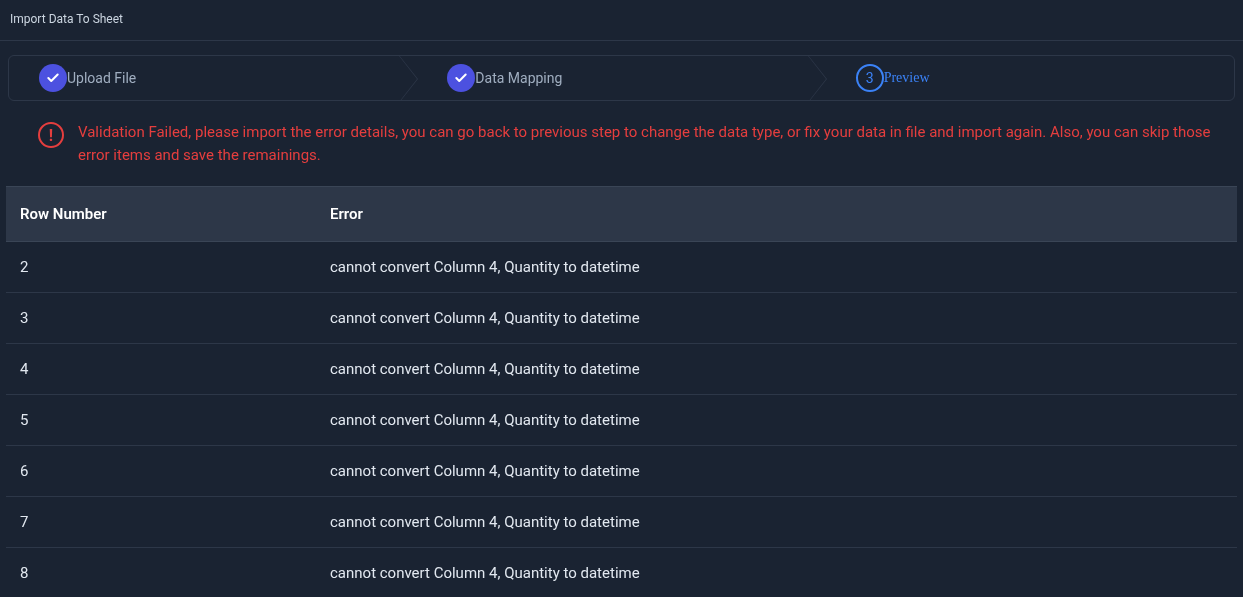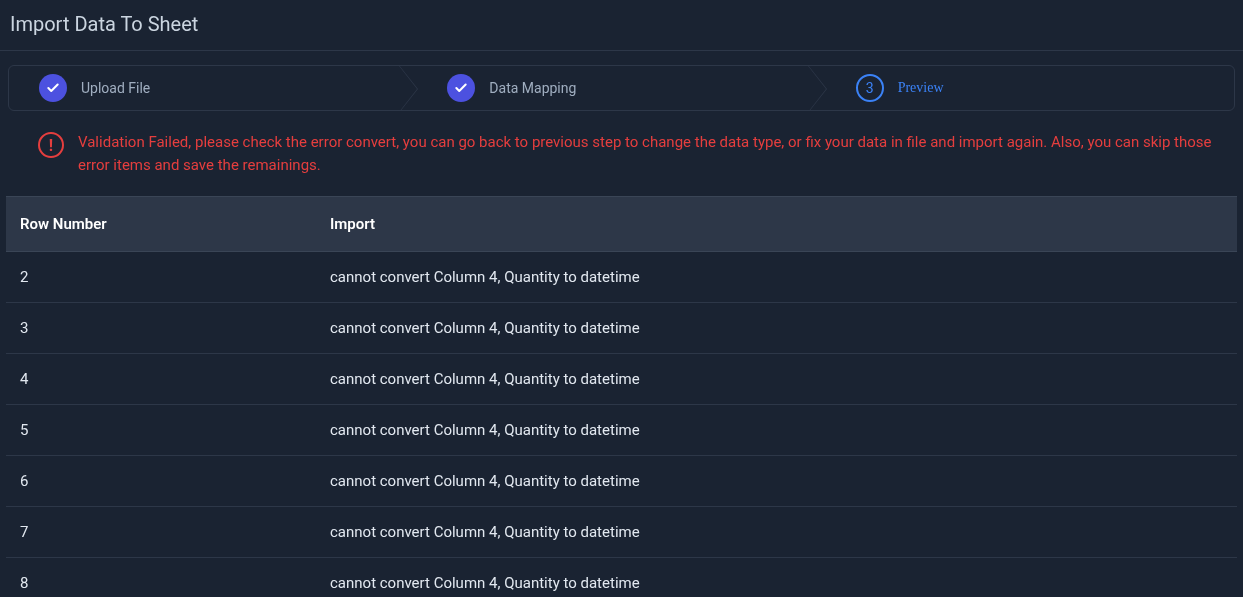--- a/index.html
+++ b/index.html
@@ -5,39 +5,38 @@
     * { margin: 0; padding: 0; box-sizing: border-box; }
     body {
       font-family: -apple-system, BlinkMacSystemFont, "Segoe UI", Roboto, sans-serif;
       background: #1a2332;
       color: #cbd5e0;
       width: 1243px;
       height: 597px;
       overflow: hidden;
     }
     .page-title {
-      font-size: 20px;
+      font-size: 12px;
       font-weight: 400;
       color: #cbd5e0;
       padding: 12px 10px 14px 10px;
       border-bottom: 1px solid #2d3748;
     }
     .stepper {
       display: flex;
       margin: 14px 8px 0 8px;
       border: 1px solid #2d3748;
       border-radius: 6px;
       overflow: hidden;
       height: 46px;
     }
     .step {
       flex: 1;
       display: flex;
       align-items: center;
-      gap: 14px;
       padding-left: 30px;
       position: relative;
       color: #a0aec0;
       font-size: 14px;
     }
     .step:not(:last-child)::after {
       content: "";
       position: absolute;
       right: 0;
       top: 0;
@@ -149,29 +148,29 @@
     <span class="step-label">Data Mapping</span>
   </div>
   <div class="step active">
     <div class="step-badge active">3</div>
     <span class="step-label">Preview</span>
   </div>
 </div>
 
 <div class="alert">
   <div class="alert-icon">!</div>
-  <div class="alert-text">Validation Failed, please check the error convert, you can go back to previous step to change the data type, or fix your data in file and import again. Also, you can skip those error items and save the remainings.</div>
+  <div class="alert-text">Validation Failed, please import the error details, you can go back to previous step to change the data type, or fix your data in file and import again. Also, you can skip those error items and save the remainings.</div>
 </div>
 
 <div class="table-wrap">
   <table>
     <thead>
       <tr>
         <th class="col-row">Row Number</th>
-        <th>Import</th>
+        <th>Error</th>
       </tr>
     </thead>
     <tbody id="table-body">
         <tr>
           <td class="col-row">2</td>
           <td>cannot convert Column 4, Quantity to datetime</td>
         </tr>
         <tr>
           <td class="col-row">3</td>
           <td>cannot convert Column 4, Quantity to datetime</td>

